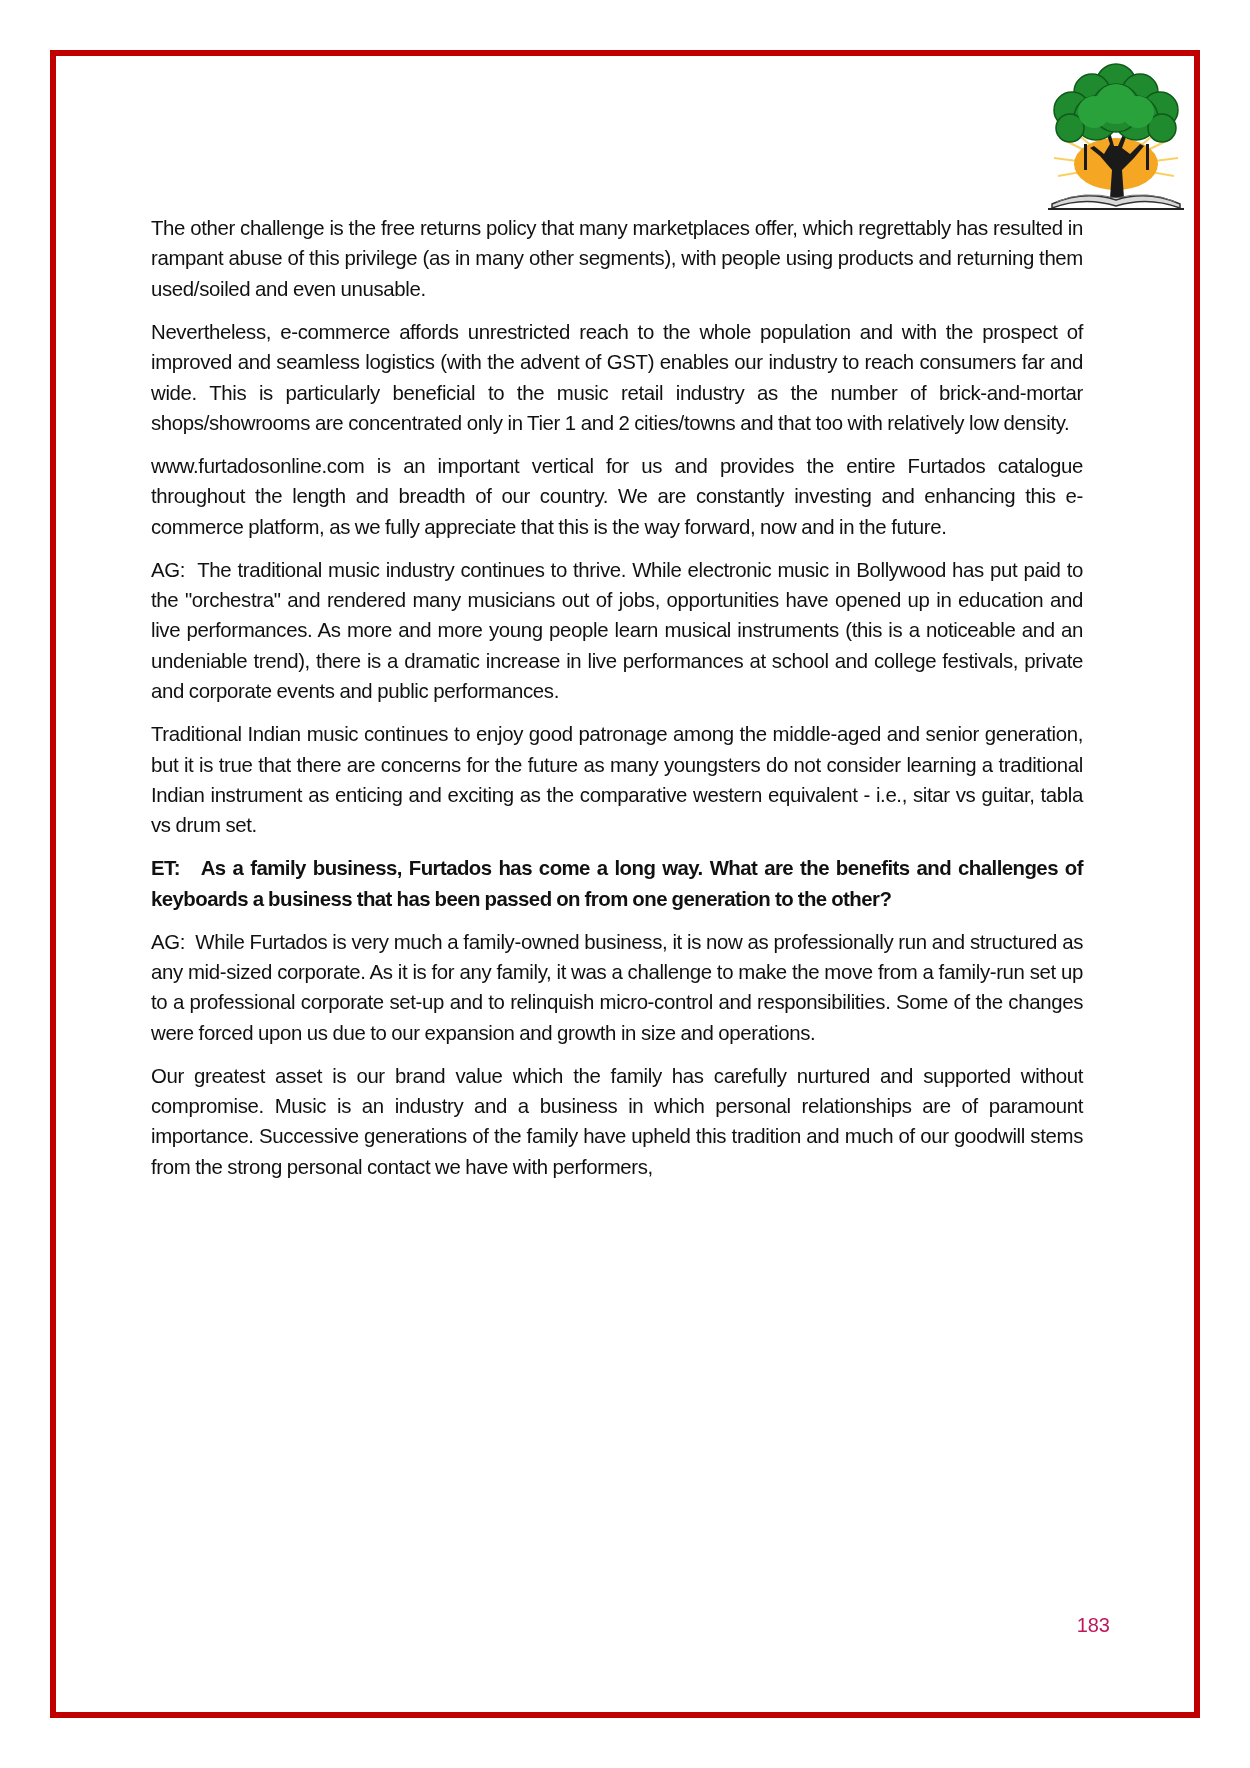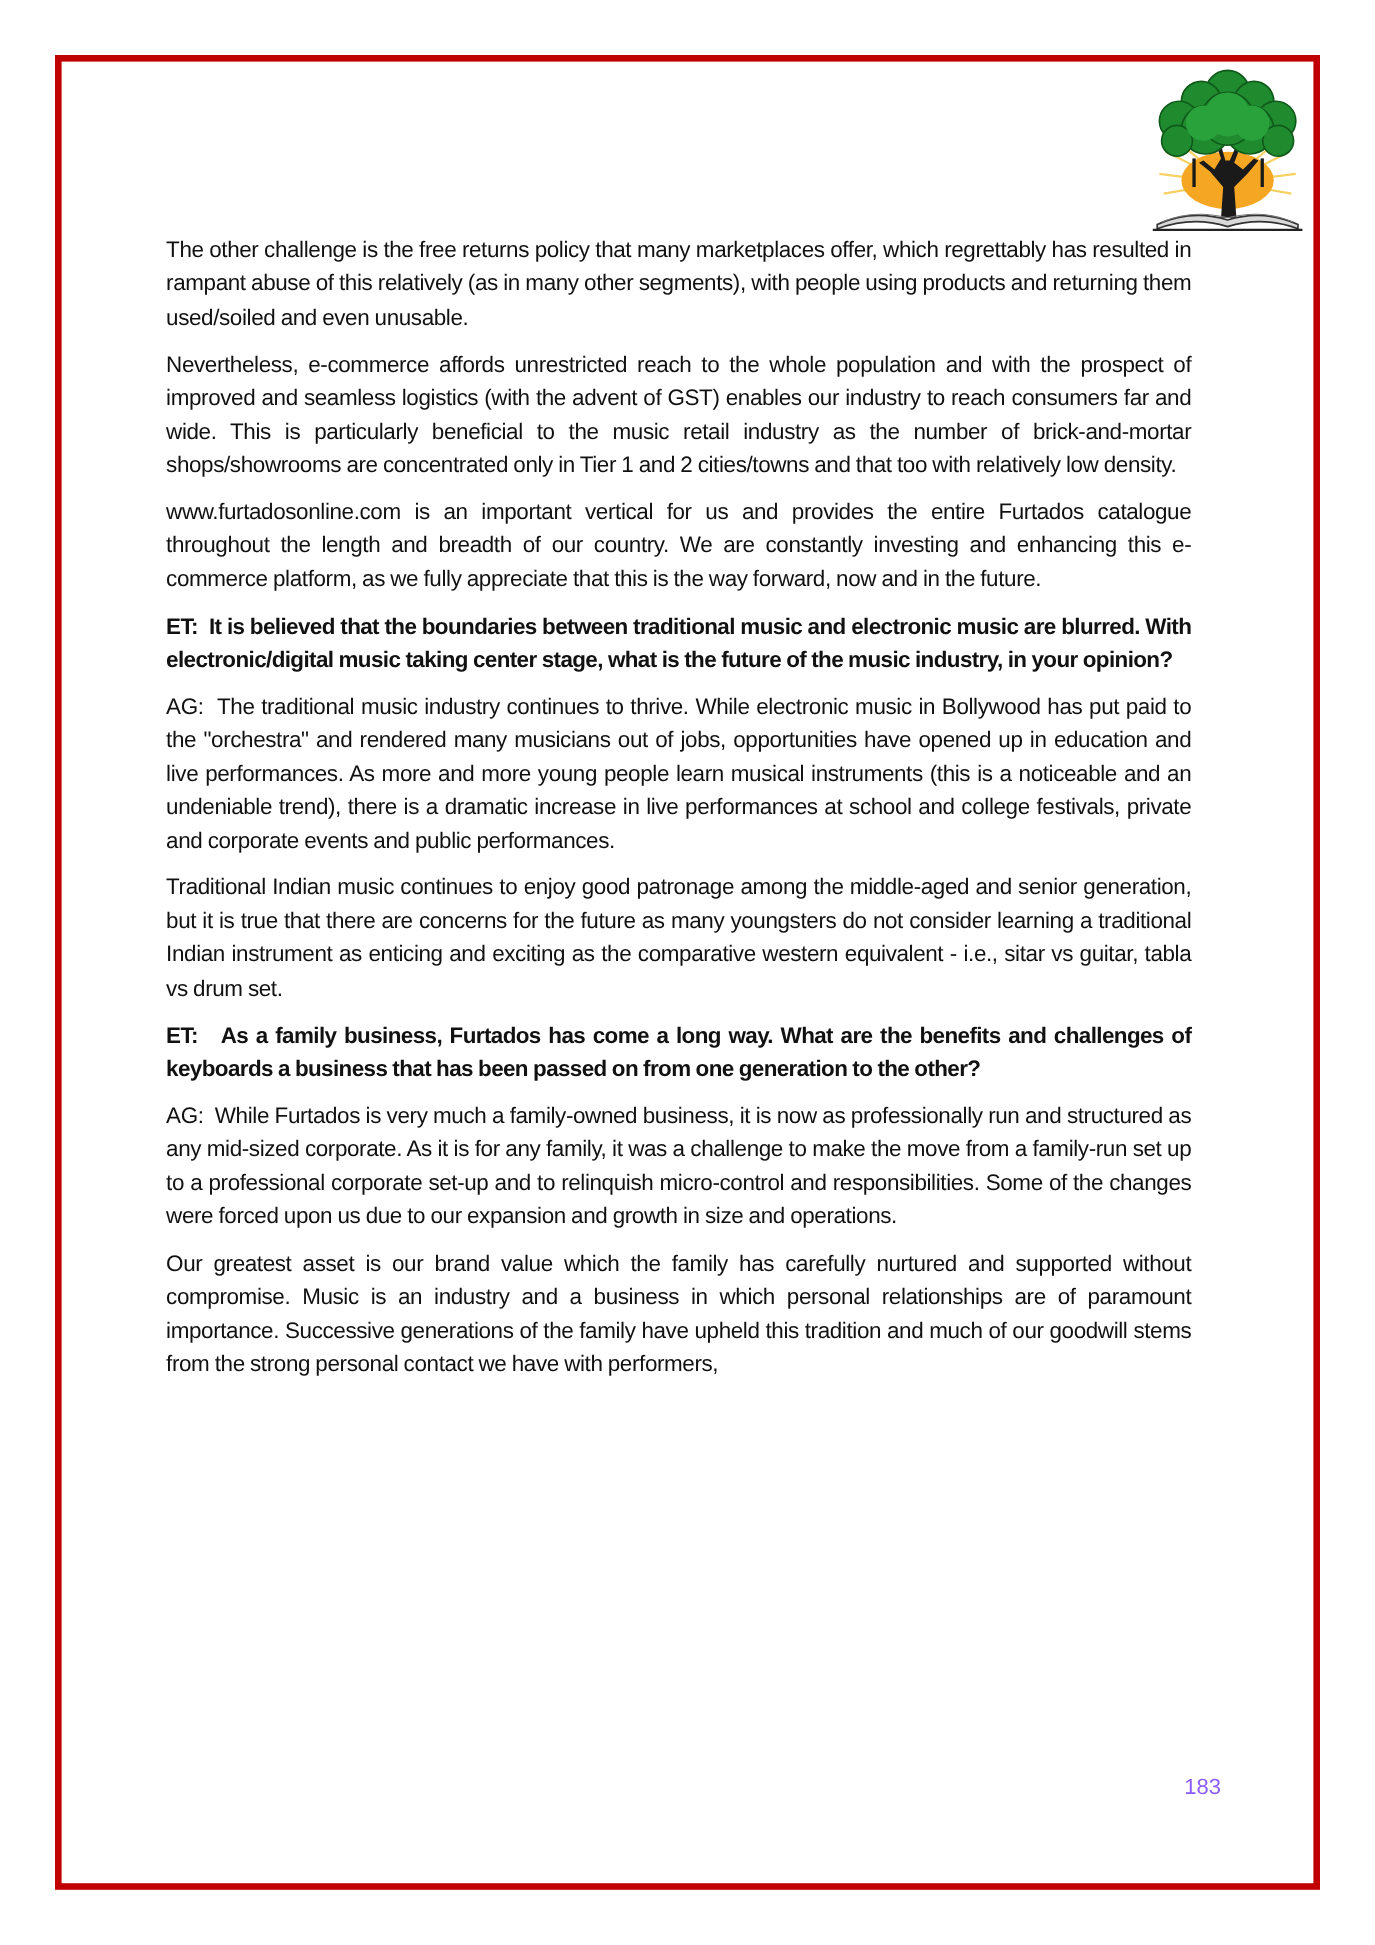--- a/index.html
+++ b/index.html
@@ -51,21 +51,21 @@
   .content p .speaker {
     font-weight: normal;
   }
   .page-number {
     position: absolute;
     left: 1060px;
     top: 1614px;
     width: 50px;
     text-align: right;
     font-size: 20px;
-    color: #8b5cf6;
+    color: #be185d;
   }
 </style>
 </head>
 <body>
 
 <div class="page-border"></div>
 
 <div class="logo">
   <svg width="152" height="152" viewBox="0 0 152 152" xmlns="http://www.w3.org/2000/svg">
 
@@ -106,25 +106,24 @@
       <circle cx="98" cy="54" r="16"></circle>
     </g>
 
     <path d="M12 146 Q44 132 76 142 Q108 132 140 146 L140 150 Q108 138 76 148 Q44 138 12 150 Z" fill="#d9d9d9" stroke="#333" stroke-width="1.5"></path>
     <path d="M16 144 Q44 132 76 140 M136 144 Q108 132 76 140" stroke="#777" stroke-width="1" fill="none"></path>
     <line x1="8" y1="151" x2="144" y2="151" stroke="#222" stroke-width="2"></line>
   </svg>
 </div>
 
 <div class="content">
-  <p>The other challenge is the free returns policy that many marketplaces offer, which regrettably has resulted in rampant abuse of this relatively (as in many other segments), with people using products and returning them used/soiled and even unusable.</p>
+  <p>The other challenge is the free returns policy that many marketplaces offer, which regrettably has resulted in rampant abuse of this privilege (as in many other segments), with people using products and returning them used/soiled and even unusable.</p>
   <p>Nevertheless, e-commerce affords unrestricted reach to the whole population and with the prospect of improved and seamless logistics (with the advent of GST) enables our industry to reach consumers far and wide. This is particularly beneficial to the music retail industry as the number of brick-and-mortar shops/showrooms are concentrated only in Tier 1 and 2 cities/towns and that too with relatively low density.</p>
   <p>www.furtadosonline.com is an important vertical for us and provides the entire Furtados catalogue throughout the length and breadth of our country. We are constantly investing and enhancing this e-commerce platform, as we fully appreciate that this is the way forward, now and in the future.</p>
 
-  <p class="bold"><span>ET:</span>&nbsp;&nbsp;<span>It is believed that the boundaries between traditional music and electronic music are blurred. With electronic/digital music taking center stage, what is the future of the music industry, in your opinion?</span></p>
 
   <p><span class="speaker">AG:</span>&nbsp;&nbsp;<span>The traditional music industry continues to thrive. While electronic music in Bollywood has put paid to the "orchestra" and rendered many musicians out of jobs, opportunities have opened up in education and live performances. As more and more young people learn musical instruments (this is a noticeable and an undeniable trend), there is a dramatic increase in live performances at school and college festivals, private and corporate events and public performances.</span></p>
 
   <p>Traditional Indian music continues to enjoy good patronage among the middle-aged and senior generation, but it is true that there are concerns for the future as many youngsters do not consider learning a traditional Indian instrument as enticing and exciting as the comparative western equivalent - i.e., sitar vs guitar, tabla vs drum set.</p>
 
   <p class="bold"><span>ET:</span>&nbsp;&nbsp;&nbsp;<span>As a family business, Furtados has come a long way. What are the benefits and challenges of keyboards a business that has been passed on from one generation to the other?</span></p>
 
   <p><span class="speaker">AG</span><span>:</span>&nbsp;&nbsp;<span>While Furtados is very much a family-owned business, it is now as professionally run and structured as any mid-sized corporate. As it is for any family, it was a challenge to make the move from a family-run set up to a professional corporate set-up and to relinquish micro-control and responsibilities. Some of the changes were forced upon us due to our expansion and growth in size and operations.</span></p>
 
   <p>Our greatest asset is our brand value which the family has carefully nurtured and supported without compromise. Music is an industry and a business in which personal relationships are of paramount importance. Successive generations of the family have upheld this tradition and much of our goodwill stems from the strong personal contact we have with performers,</p>

